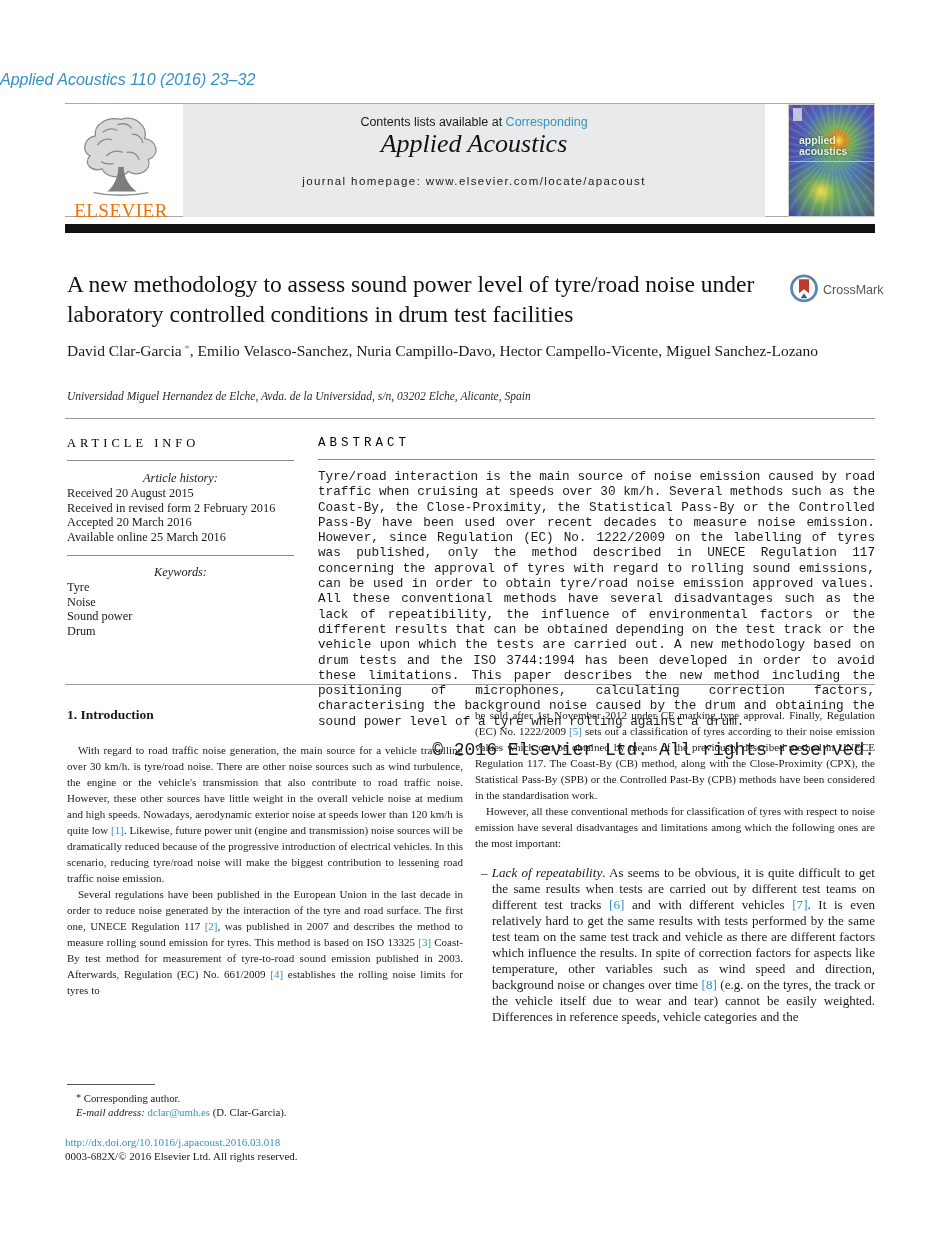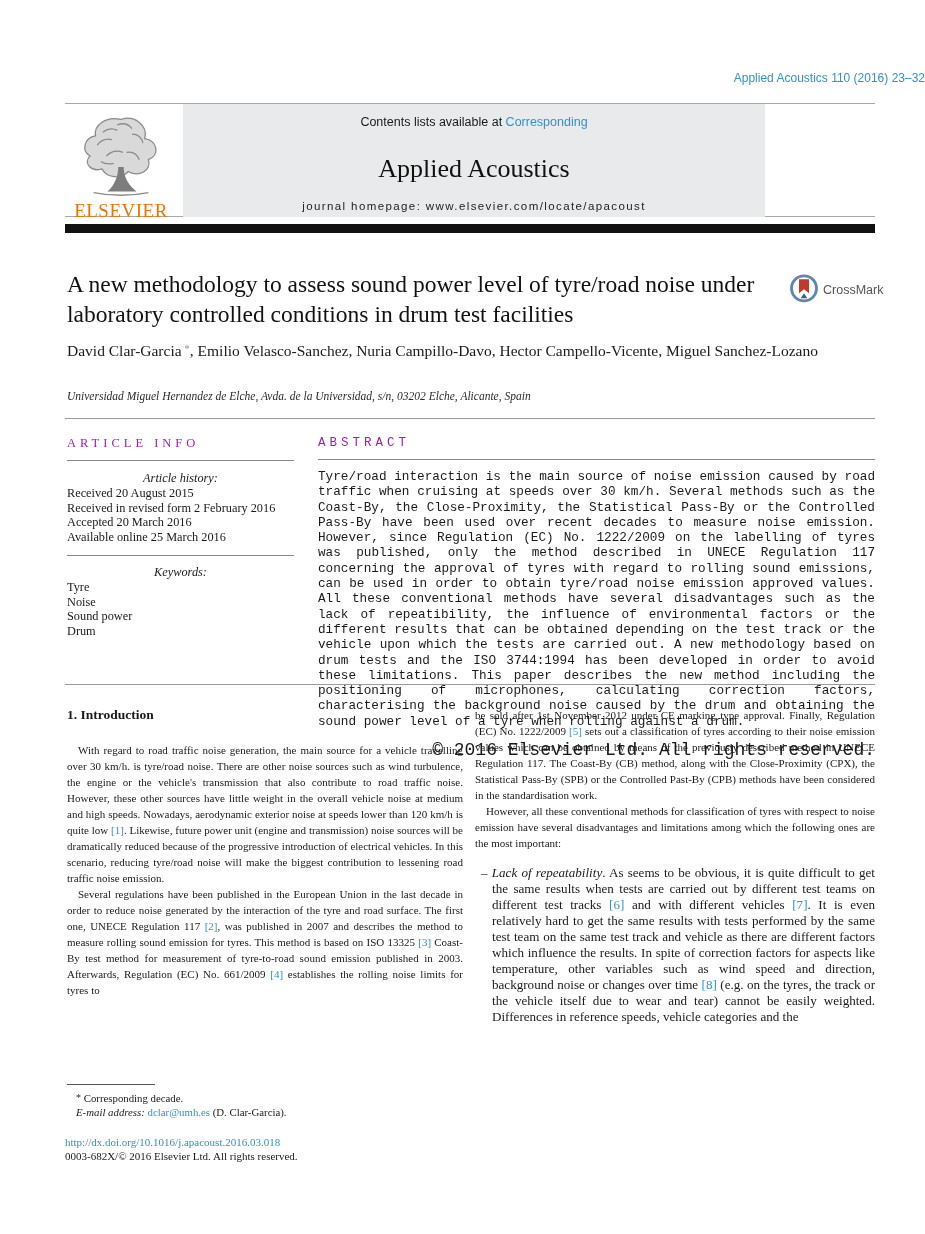--- a/index.html
+++ b/index.html
@@ -5,33 +5,33 @@
   * { margin:0; padding:0; box-sizing:border-box; }
   html,body { background:#fff; }
   .page {
     position:relative; width:925px; height:1234px; margin:0 auto;
     background:#fff; font-family:"Liberation Serif", serif; color:#1a1a1a;
     overflow:hidden;
   }
   .accent { color:#3292c4; }
 
   
-  .citation { position:absolute; top:71px; left:0; width:100%; text-align:right;
-    font-family:"Liberation Sans", sans-serif; font-size:12px; color:#3292c4; }
+  .citation { position:absolute; top:71px; left:0; width:100%; text-align:left;
+    font-family:"Liberation Sans", sans-serif; font-size:16px; color:#3292c4;font-style:italic; }
 
   
   .masthead { position:absolute; top:103px; left:65px; width:810px; height:114px;
     border-top:1px solid #a9a9a9; border-bottom:1px solid #a9a9a9; }
   .logo-box { position:absolute; left:0; top:10px; width:112px; height:110px; text-align:center; }
   .elsevier-word { font-family:"Liberation Serif", serif; font-size:19px; color:#ee7203;
     letter-spacing:0.5px; margin-top:-2px; }
   .gray-box { position:absolute; left:118px; top:0; width:582px; height:113px;
     background:#e9eaeb; text-align:center; }
   .contents-line { font-family:"Liberation Sans", sans-serif; font-size:12.5px; margin-top:11px; color:#1a1a1a; }
-  .journal-title { font-family:"Liberation Serif", serif; font-size:26px; margin-top:25px; color:#111; }
+  .journal-title { font-family:"Liberation Serif", serif; font-size:26px; margin-top:0; color:#111;font-style:italic; }
   .homepage { font-family:"Liberation Sans", sans-serif; font-size:11.5px; letter-spacing:1.4px;
     margin-top:16px; color:#222; }
   .cover-box { position:absolute; right:0; top:0; width:87px; height:113px;
     border:1px solid #cfcfcf; background:
       repeating-conic-gradient(from 0deg at 52% 42%, rgba(255,255,255,0.10) 0deg 3deg, rgba(0,0,0,0) 3deg 9deg),
       radial-gradient(circle at 58% 32%, rgba(255,235,59,0.95) 0%, rgba(255,152,0,0.8) 7%, rgba(124,205,71,0.75) 16%, rgba(64,150,220,0.35) 38%, rgba(0,0,0,0) 55%),
       radial-gradient(circle at 38% 78%, rgba(255,235,59,0.9) 0%, rgba(124,205,71,0.7) 14%, rgba(64,150,220,0.3) 35%, rgba(0,0,0,0) 55%),
       radial-gradient(circle at 80% 85%, rgba(124,205,71,0.5) 0%, rgba(0,0,0,0) 40%),
       linear-gradient(160deg, #5a50a8 0%, #463d92 55%, #3a327e 100%);
     overflow:hidden; }
@@ -52,21 +52,21 @@
   .authors .seg-mark { color:#7a95ad; font-size:11px; vertical-align:4px; }
   .affiliation { position:absolute; top:390px; left:67px; width:760px; font-style:italic; font-size:11.5px; color:#2a2a2a; }
 
   .rule-full-1 { position:absolute; top:418px; left:65px; width:810px; border-top:1px solid #9a9a9a; }
   .rule-full-2 { position:absolute; top:684px; left:65px; width:810px; border-top:1px solid #9a9a9a; }
 
   
   .info-grid { position:absolute; top:436px; left:67px; width:808px; display:flex; }
   .info-col { width:251px; padding-right:24px; flex:none; }
   .abs-col { width:557px; flex:none;font-family:Liberation Mono, monospace; }
-  .block-heading { font-size:12.5px; letter-spacing:4px; color:#a21caf; }
+  .block-heading { font-size:12.5px; letter-spacing:4px; color:#000000; }
   .heading-rule { border-top:1px solid #888; margin-top:9px; }
   .info-body { font-size:12.3px; line-height:14.8px; margin-top:10px; }
   .info-label { font-style:italic;text-align:center; }
   .info-divider { border-top:1px solid #888; margin:10px 0 9px 0; }
   .abs-text { margin-top:9px; font-size:12.7px; line-height:15.3px; text-align:justify; }
   .abs-copyright { text-align:right; font-size:18px; margin-top:11px; }
 
   
   .body-cols { position:absolute; top:707px; left:67px; width:808px; display:flex; }
   .col-left { width:396px; flex:none; margin-right:12px; }
@@ -104,20 +104,28 @@
         </g>
         <path d="M47 58 C47 68 43 78 35 85 L67 85 C57 77 53 68 53 58 Z" fill="#7d7d7d"></path>
         <path d="M20 86 q30 6 60 0" stroke="#8a8a8a" stroke-width="1.4" fill="none"></path>
       </svg>
       <div class="elsevier-word">ELSEVIER</div>
     </div>
     <div class="gray-box">
       <div class="contents-line"><span>Contents lists available at </span><span class="accent">Corresponding</span></div>
       <div class="journal-title">Applied Acoustics</div>
       <div class="homepage">journal homepage: www.elsevier.com/locate/apacoust</div>
+    </div>
+    <div class="cover-box">
+      <div class="cover-logo"></div>
+      <div class="cover-title">
+        <div>applied</div>
+        <div>acoustics</div>
+      </div>
+      <div class="cover-rule"></div>
     </div>
   </div>
 
   <div class="black-bar"></div>
 
   <h1 class="article-title" style="font-weight:normal;">A new methodology to assess sound power level of tyre/road noise under laboratory controlled conditions in drum test facilities</h1>
 
   <div class="crossmark">
     <svg width="30" height="34" viewBox="0 0 36 40">
       <circle cx="18" cy="18" r="15" fill="#ffffff" stroke="#5d87b0" stroke-width="3.4"></circle>
@@ -171,21 +179,21 @@
       <p class="para no-indent"><span>be sold after 1st November 2012 under CE marking type approval. Finally, Regulation (EC) No. 1222/2009 </span><span class="seg-ref">[5]</span><span> sets out a classification of tyres according to their noise emission values which can be obtained by means of the previously described method in UNECE Regulation 117. The Coast-By (CB) method, along with the Close-Proximity (CPX), the Statistical Pass-By (SPB) or the Controlled Past-By (CPB) methods have been considered in the standardisation work.</span></p>
       <p class="para"><span>However, all these conventional methods for classification of tyres with respect to noise emission have several disadvantages and limitations among which the following ones are the most important:</span></p>
       <div class="bullet-list">
         <p class="bullet"><span>– </span><span class="seg-it">Lack of repeatability</span><span>. As seems to be obvious, it is quite difficult to get the same results when tests are carried out by different test teams on different test tracks </span><span class="seg-ref">[6]</span><span> and with different vehicles </span><span class="seg-ref">[7]</span><span>. It is even relatively hard to get the same results with tests performed by the same test team on the same test track and vehicle as there are different factors which influence the results. In spite of correction factors for aspects like temperature, other variables such as wind speed and direction, background noise or changes over time </span><span class="seg-ref">[8]</span><span> (e.g. on the tyres, the track or the vehicle itself due to wear and tear) cannot be easily weighted. Differences in reference speeds, vehicle categories and the</span></p>
       </div>
     </div>
   </div>
 
   <div class="footnote">
     <div class="footnote-rule"></div>
-    <div class="line"><span class="star">*</span><span> Corresponding decade.</span></div>
+    <div class="line"><span class="star">*</span><span> Corresponding author.</span></div>
     <div class="line"><span class="seg-it">E-mail address: </span><span class="accent">dclar@umh.es</span><span> (D. Clar-Garcia).</span></div>
   </div>
 
   <div class="doi-block">
     <div class="doi-link">http://dx.doi.org/10.1016/j.apacoust.2016.03.018</div>
     <div>0003-682X/© 2016 Elsevier Ltd. All rights reserved.</div>
   </div>
 
 </div>
 

